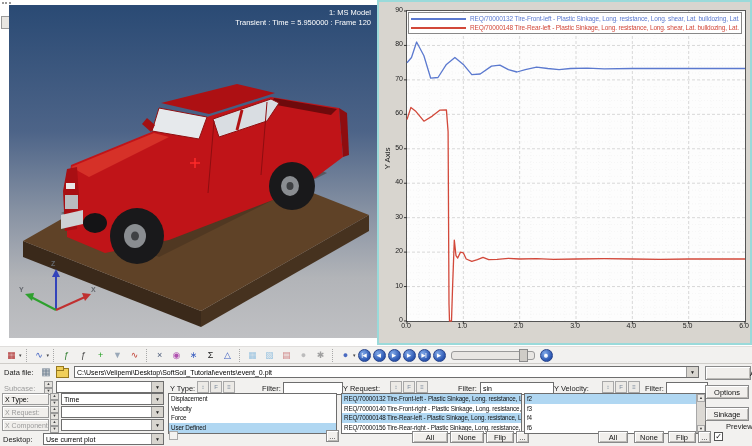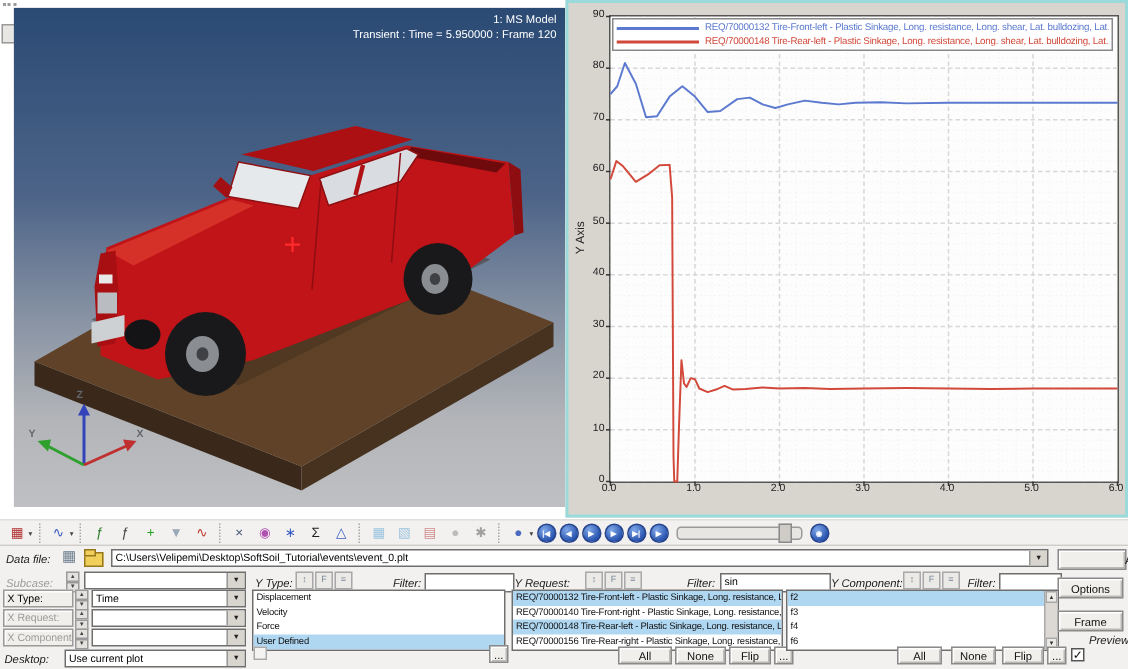--- a/index.html
+++ b/index.html
@@ -40,21 +40,21 @@
   .tmedia{display:inline-flex;align-items:center;justify-content:center;width:13px;height:13px;margin:0 1px;
           border-radius:50%;background:radial-gradient(circle at 35% 30%,#7fa8e8,#2a55b0 70%);
           color:#fff;font-size:5px;font-weight:bold;flex:0 0 auto;border:1px solid #27448c;box-sizing:border-box;}
   .tslider{display:inline-block;position:relative;width:82px;height:7px;margin:0 4px;
            background:#e8e6e3;border:1px solid #9a9a9a;border-radius:3px;flex:0 0 auto;}
   .thandle{position:absolute;right:6px;top:-3px;width:7px;height:11px;background:#cfccc7;
            border:1px solid #8a8a8a;}
   
   #panel{position:absolute;left:0;top:363px;width:752px;height:83px;background:#f2f1ef;
          border-top:1px solid #cfcdc9;font-size:7.5px;}
-  .lbl{position:absolute;font-size:7.5px;color:#1a1a1a;white-space:nowrap;font-style:italic;}
+  .lbl{position:absolute;font-size:7.5px;color:#1a1a1a;white-space:nowrap;}
   .lbl.dis{color:#9b9b9b;}
   .input{position:absolute;background:#fff;border:1px solid #6e6e6e;height:11px;line-height:11px;
          font-size:7px;padding:0 2px;overflow:hidden;white-space:nowrap;box-sizing:content-box;}
   .combo{position:absolute;background:#fff;border:1px solid #6e6e6e;height:12px;line-height:12px;
          font-size:7px;padding:0 14px 0 2px;overflow:hidden;white-space:nowrap;box-sizing:border-box;}
   .combo .arrow{position:absolute;right:0;top:0;bottom:0;width:11px;background:#d8d5cf;
                 border-left:1px solid #9a9a9a;font-size:5px;line-height:10px;text-align:center;color:#222;}
   .btn{position:absolute;background:#f1efec;border:1px solid #8a8a8a;
        box-shadow:inset 1px 1px 0 #fff,inset -1px -1px 0 #bcbab6;
        font-size:7.5px;text-align:center;color:#111;box-sizing:border-box;}
@@ -345,21 +345,21 @@
     <div class="iconbtn" style="left:210px;top:17px;">F</div>
     <div class="iconbtn" style="left:223px;top:17px;">≡</div>
     <span class="lbl" style="left:262px;top:20px;">Filter:</span>
     <div class="input" style="left:283px;top:18px;width:54px;"></div>
     <span class="lbl" style="left:343px;top:20px;text-align:center;">Y Request:</span>
     <div class="iconbtn" style="left:390px;top:17px;">↕</div>
     <div class="iconbtn" style="left:403px;top:17px;">F</div>
     <div class="iconbtn" style="left:416px;top:17px;">≡</div>
     <span class="lbl" style="left:458px;top:20px;">Filter:</span>
     <div class="input" style="left:480px;top:18px;width:68px;">sin</div>
-    <span class="lbl" style="left:554px;top:20px;">Y Component:</span>
+    <span class="lbl" style="left:554px;top:20px;">Y Velocity:</span>
     <div class="iconbtn" style="left:602px;top:17px;">↕</div>
     <div class="iconbtn" style="left:615px;top:17px;">F</div>
     <div class="iconbtn" style="left:628px;top:17px;">≡</div>
     <span class="lbl" style="left:645px;top:20px;">Filter:</span>
     <div class="input" style="left:666px;top:18px;width:36px;"></div>
     <div class="btn" style="left:705px;top:21px;width:44px;height:14px;line-height:13px;">Options</div>
 
     <div class="xlbl" style="left:2px;top:29px;">X Type:</div>
     <div class="spin" style="left:50px;top:29px;">
         <div>▲</div>
@@ -417,17 +417,17 @@
     <div class="li sel">f2</div>
         <div class="li">f3</div>
         <div class="li">f4</div>
         <div class="li">f6</div>
       </div>
     <div class="btn" style="left:598px;top:67px;width:30px;height:12px;line-height:11px;">All</div>
     <div class="btn" style="left:634px;top:67px;width:30px;height:12px;line-height:11px;">None</div>
     <div class="btn" style="left:668px;top:67px;width:28px;height:12px;line-height:11px;">Flip</div>
     <div class="btn" style="left:698px;top:67px;width:13px;height:12px;line-height:11px;">...</div>
 
-    <div class="btn" style="left:705px;top:43px;width:44px;height:14px;line-height:13px;">Frame</div>
+    <div class="btn" style="left:705px;top:43px;width:44px;height:14px;line-height:13px;">Sinkage</div>
     <div class="check" style="left:714px;top:68px;">✓</div>
     <span class="lbl" style="left:726px;top:58px;">Preview</span>
   </div>
 </div>
 
 </body></html>

